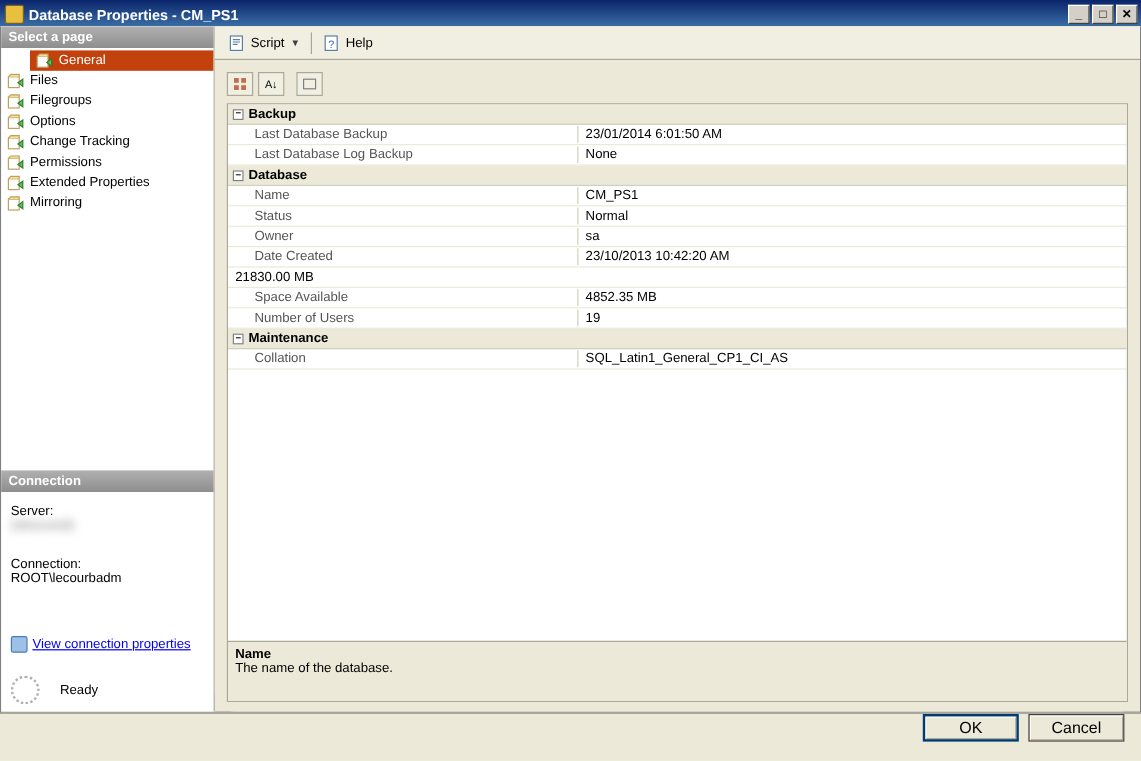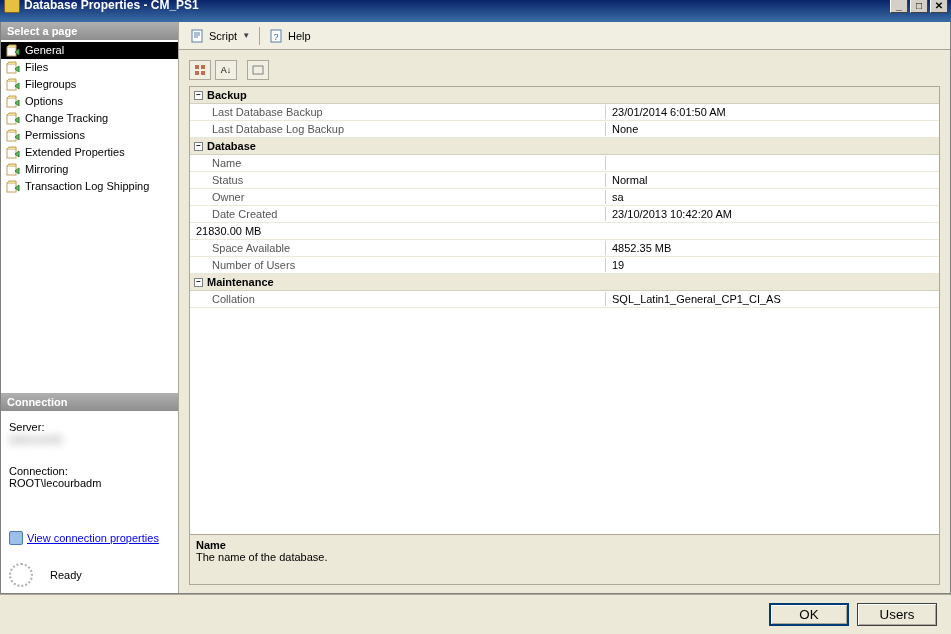--- a/index.html
+++ b/index.html
@@ -13,22 +13,22 @@
   display: flex;
   flex-direction: column;
 }
 
 
 .titlebar {
   background: linear-gradient(to bottom, #0A246A, #3A6EA5);
   color: #fff;
   height: 22px;
   display: flex;
-  align-items: center;
-  padding: 0 3px 12px 4px;
+  align-items: flex-end;
+  padding: 0 3px 2px 4px;
   font-weight: bold;
 }
 .titlebar .title-icon {
   width: 16px; height: 16px; margin-right: 4px;
   background: #E8C040;
   border: 1px solid #806020;
   border-radius: 2px;
 }
 .titlebar .title-text { flex: 1; font-size: 12px; }
 .titlebar .winbtns { display: flex; gap: 2px; }
@@ -70,21 +70,21 @@
   padding: 3px 6px;
   font-size: 11px;
 }
 .page-list { flex: 1; padding: 2px 0; overflow: auto; }
 .page-item {
   display: flex; align-items: center;
   padding: 1px 4px;
   cursor: default;
   line-height: 15px;
 }
-.page-item.selected { background: #000000; color: #fff; }
+.page-item.selected { background: #c2410c; color: #fff; margin-left: 24px; }
 .page-item .page-icon {
   width: 16px; height: 14px; margin-right: 4px;
   position: relative;
 }
 .page-icon svg { width: 16px; height: 14px; display:block; }
 
 .conn-section { padding: 6px 3px 10px 8px; font-size: 11px; }
 .conn-label { margin-top: 4px; }
 .conn-val { margin-bottom: 20px; }
 .server-value { filter: blur(4px); color:#777; }
@@ -171,21 +171,21 @@
   display:flex; align-items:center; justify-content:center; font-size:8px; line-height:1;
 }
 .pg-row {
   display:flex;
   border-bottom: 1px solid #ECE9D8;
   min-height: 17px;
   align-items:center;
 }
 .pg-row:nth-child(even) { }
 .pg-key {
-  width: 416px;
+  width: 292px;
   padding: 1px 4px 1px 22px;
   color: #555;
   border-right: 1px solid #D0D0C0;
 }
 .pg-val {
   flex:1; padding: 1px 6px;
   color: #000;
 }
 .pg-desc {
   border-top: 1px solid #ACA899;
@@ -193,21 +193,21 @@
   padding: 4px 6px;
   min-height: 50px;
 }
 .pg-desc-title { font-weight: bold; }
 
 
 .bottombar {
   height: 40px;
   background: #ECE9D8;
   border-top: 1px solid #ACA899;
-  display:flex; align-items:center; justify-content:flex-end;
+  display:flex; align-items:flex-start; justify-content:flex-end;
   padding: 0 14px; gap:8px;
 }
 .btn {
   min-width: 80px; height: 23px;
   background: #ECE9D8;
   border: 1px solid #404040;
   box-shadow: inset 1px 1px 0 #fff, inset -1px -1px 0 #ACA899;
   cursor: default;
   text-align:center;
 }
@@ -309,30 +309,20 @@
         </div>
         <div class="page-item">
           <span class="page-icon">
             <svg viewBox="0 0 16 14">
               <rect x="2" y="3" width="9" height="9" fill="#fff" stroke="#C0A060"></rect>
               <path d="M2 3 L4 1 L11 1 L11 3" fill="#F0E090" stroke="#C0A060"></path>
               <path d="M10 8 L14 5 L14 11 Z" fill="#60C060" stroke="#308030"></path>
             </svg>
           </span>
           <span>Mirroring</span>
-        </div>
-        <div class="page-item">
-          <span class="page-icon">
-            <svg viewBox="0 0 16 14">
-              <rect x="2" y="3" width="9" height="9" fill="#fff" stroke="#C0A060"></rect>
-              <path d="M2 3 L4 1 L11 1 L11 3" fill="#F0E090" stroke="#C0A060"></path>
-              <path d="M10 8 L14 5 L14 11 Z" fill="#60C060" stroke="#308030"></path>
-            </svg>
-          </span>
-          <span>Transaction Log Shipping</span>
         </div>
       </div>
 
     <div class="panel-header">Connection</div>
     <div class="conn-section">
       <div class="conn-label">Server:</div>
       <div class="conn-val server-value">(obscured)</div>
       <div class="conn-label">Connection:</div>
       <div class="conn-val">ROOT\lecourbadm</div>
       <a class="conn-link">
@@ -405,20 +395,21 @@
             <div class="pg-row">
               <div class="pg-key">Last Database Log Backup</div>
               <div class="pg-val">None</div>
             </div>
             <div class="pg-section">
               <span class="pg-expander">−</span>
               <span>Database</span>
             </div>
             <div class="pg-row">
               <div class="pg-key">Name</div>
+              <div class="pg-val">CM_PS1</div>
             </div>
             <div class="pg-row">
               <div class="pg-key">Status</div>
               <div class="pg-val">Normal</div>
             </div>
             <div class="pg-row">
               <div class="pg-key">Owner</div>
               <div class="pg-val">sa</div>
             </div>
             <div class="pg-row">
@@ -450,14 +441,14 @@
           <div>The name of the database.</div>
         </div>
       </div>
     </div>
 
   </div>
 </div>
 
 <div class="bottombar">
   <button class="btn default">OK</button>
-  <button class="btn">Users</button>
+  <button class="btn">Cancel</button>
 </div>
 
 </body></html>

